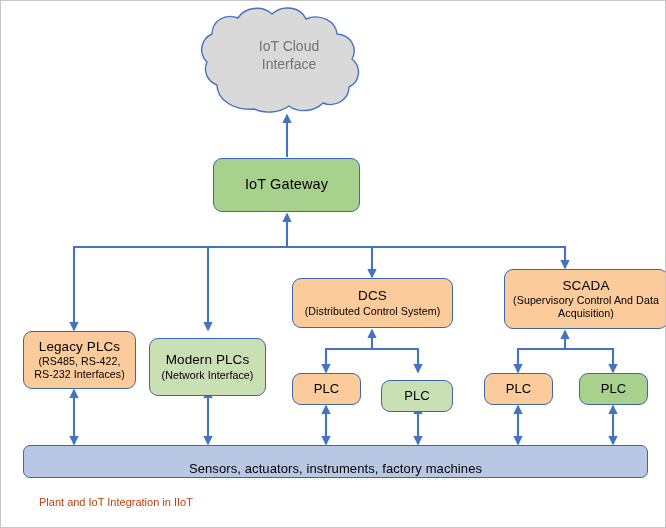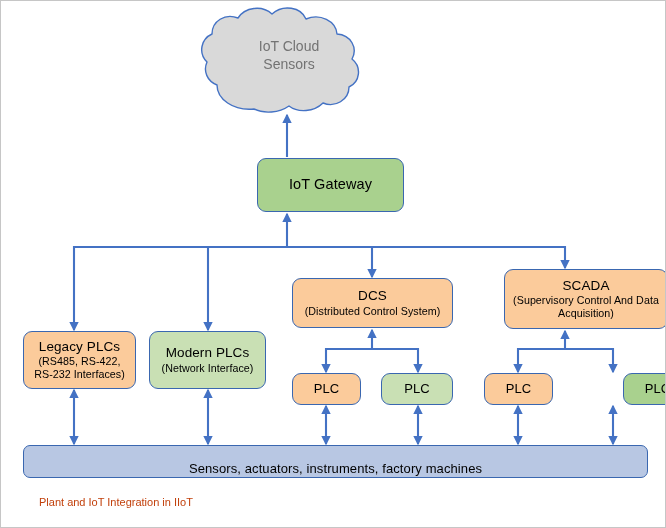--- a/index.html
+++ b/index.html
@@ -44,22 +44,22 @@
   .node .ttl {
     font-size: 13.5px;
     letter-spacing: 0.1px;
   }
   .node .sub {
     font-size: 10.7px;
     letter-spacing: 0.05px;
     padding: 0 4px;
   }
   .fill-orange { background: #fbcb9b; }
-  .fill-green-dark { background: #a9d18e; margin-left: 44px; }
-  .fill-green-light { background: #c9e0b4; }
+  .fill-green-dark { background: #a9d18e; }
+  .fill-green-light { background: #c9e0b4; margin-top: 7px; }
   .fill-blue { background: #b8c7e3; }
 
   #gateway {
     left: 212px; top: 157px; width: 147px; height: 54px;
   }
   #gateway .ttl { font-size: 14.5px; }
 
   #legacy-plcs { left: 22px;  top: 330px; width: 113px; height: 58px; }
   #modern-plcs { left: 148px; top: 330px; width: 117px; height: 58px; }
   #dcs         { left: 291px; top: 277px; width: 161px; height: 50px; }
@@ -155,21 +155,21 @@
     <line x1="73" y1="389" x2="73" y2="443" stroke="#4472c4" stroke-width="2.1" marker-start="url(#arrow-start)" marker-end="url(#arrow-end)"></line>
     <line x1="207" y1="389" x2="207" y2="443" stroke="#4472c4" stroke-width="2.1" marker-start="url(#arrow-start)" marker-end="url(#arrow-end)"></line>
     <line x1="325" y1="405" x2="325" y2="443" stroke="#4472c4" stroke-width="2.1" marker-start="url(#arrow-start)" marker-end="url(#arrow-end)"></line>
     <line x1="417" y1="405" x2="417" y2="443" stroke="#4472c4" stroke-width="2.1" marker-start="url(#arrow-start)" marker-end="url(#arrow-end)"></line>
     <line x1="517" y1="405" x2="517" y2="443" stroke="#4472c4" stroke-width="2.1" marker-start="url(#arrow-start)" marker-end="url(#arrow-end)"></line>
     <line x1="612" y1="405" x2="612" y2="443" stroke="#4472c4" stroke-width="2.1" marker-start="url(#arrow-start)" marker-end="url(#arrow-end)"></line>
   </svg>
 
   <div id="cloud-label">
     <div>IoT Cloud</div>
-    <div>Sensors</div>
+    <div>Interface</div>
   </div>
 
   <div id="gateway" class="node fill-green-dark">
     <div class="ttl">IoT Gateway</div>
   </div>
 
   <div id="legacy-plcs" class="node fill-orange">
     <div class="ttl">Legacy PLCs</div>
     <div class="sub">(RS485, RS-422, RS-232 Interfaces)</div>
   </div>

